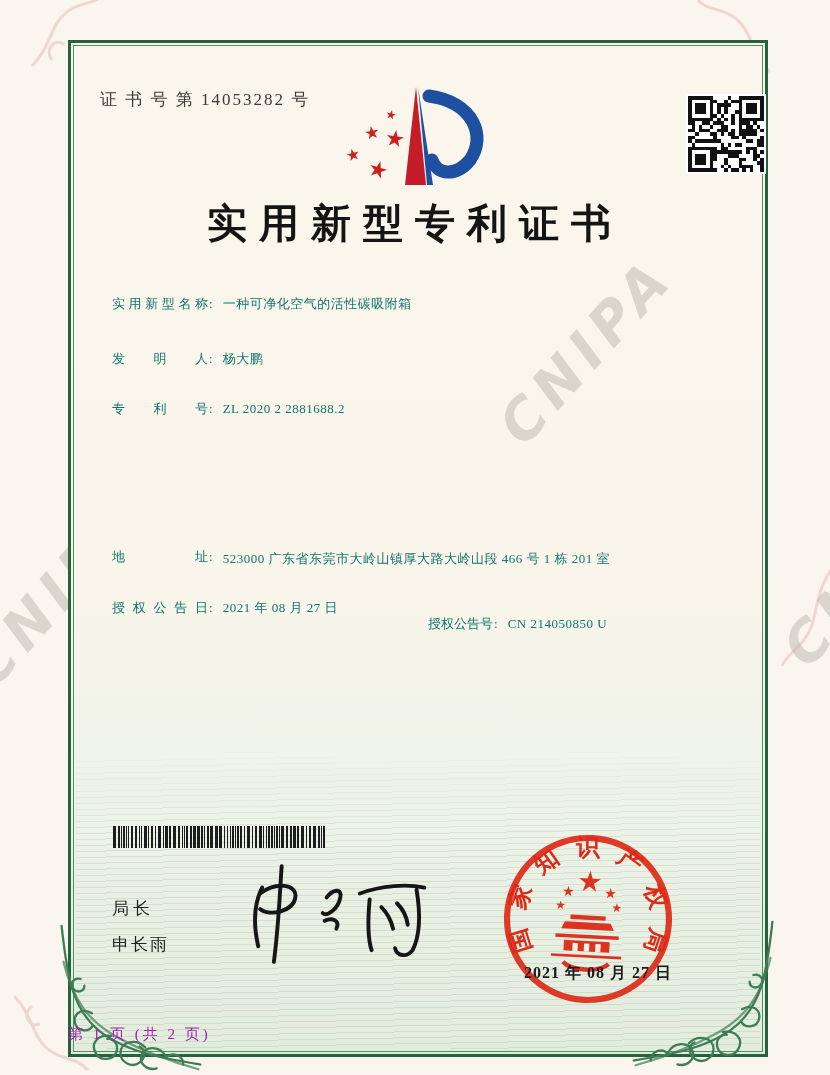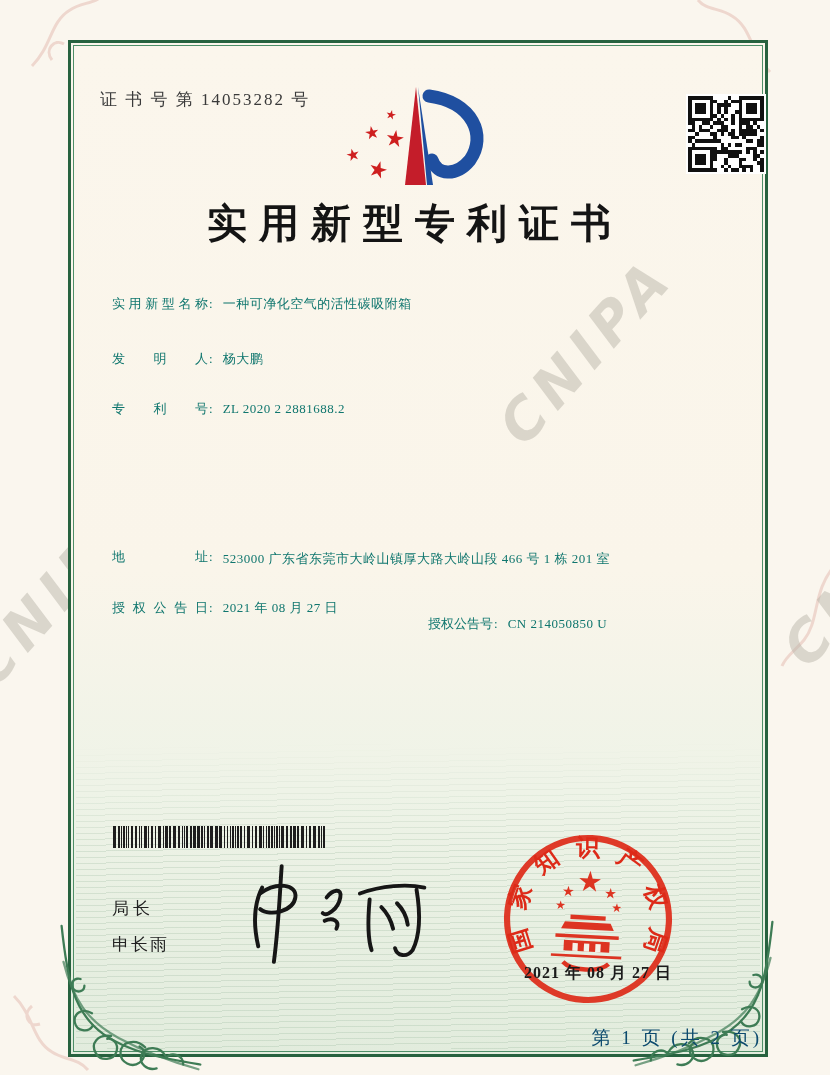--- a/index.html
+++ b/index.html
@@ -46,22 +46,22 @@
 
   
   .barcode{position:absolute;left:113px;top:826px;width:220px;height:22px;font-size:0;}
   .barcode i{display:inline-block;height:100%;background:#1d1d1d;vertical-align:top;}
   .signoff-title{position:absolute;left:112px;top:897px;font-size:17px;letter-spacing:4px;color:#222;}
   .signoff-name{position:absolute;left:112px;top:933px;font-size:17px;letter-spacing:2px;color:#222;}
   .signature{position:absolute;left:225px;top:860px;width:215px;height:108px;}
   .seal{position:absolute;left:500px;top:831px;width:176px;height:176px;transform:rotate(3deg);}
   .seal-date{position:absolute;left:508px;top:963px;width:180px;text-align:center;
              font-size:16px;font-weight:600;letter-spacing:1px;color:#1b1b1b;}
-  .footer{position:absolute;left:68px;top:1025px;width:694px;text-align:right;
-          font-size:19px;letter-spacing:3px;color:#0c4a6e;}
+  .footer{position:absolute;left:68px;top:1025px;width:694px;text-align:left;
+          font-size:15px;letter-spacing:3px;color:#a21caf;}
 
   .flourish{position:absolute;width:152px;height:152px;}
   .fl-bl{left:54px;top:922px;}
   .fl-br{left:628px;top:918px;transform:scaleX(-1);}
 </style>
 </head>
 <body>
 
 <div class="page">
 

